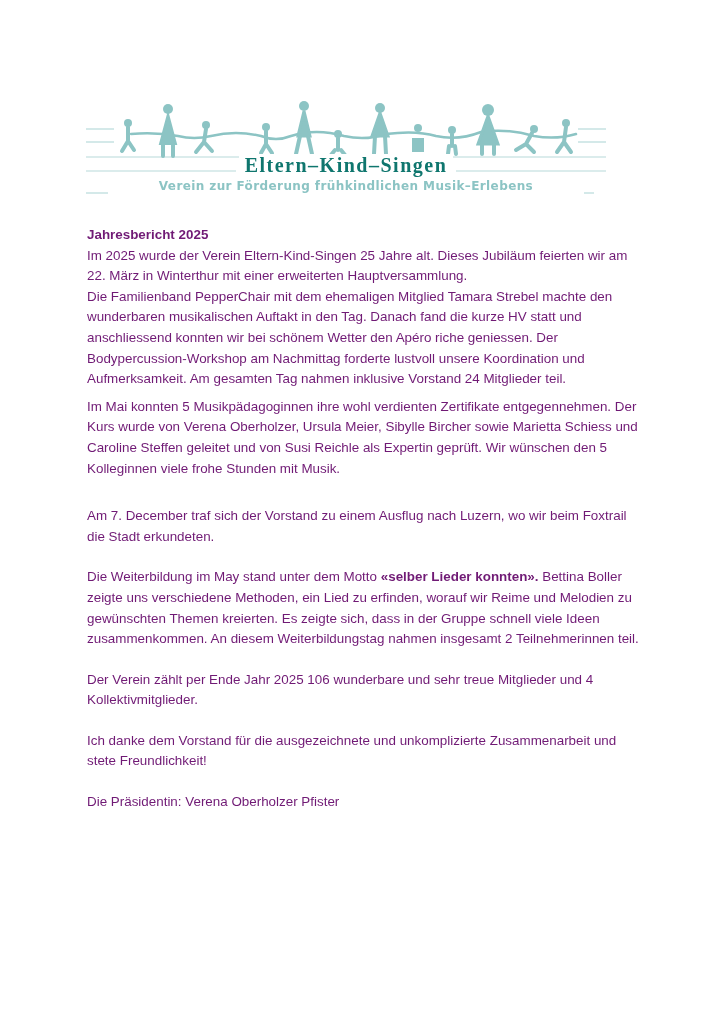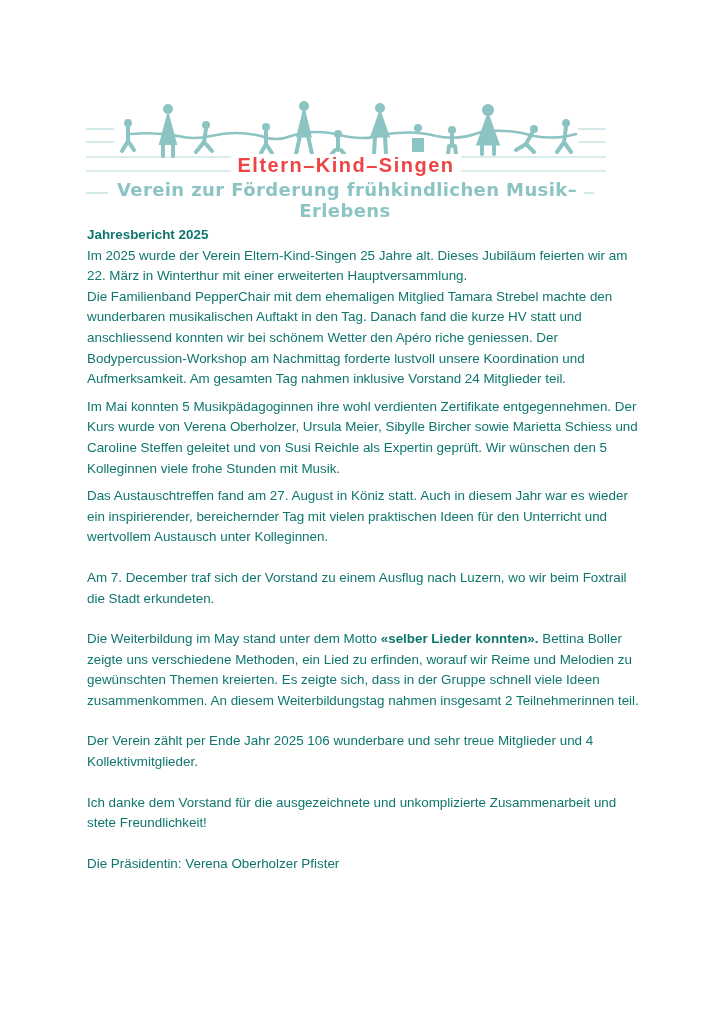--- a/index.html
+++ b/index.html
@@ -1,29 +1,29 @@
 <!DOCTYPE html>
 <html><head>
 <meta charset="utf-8">
 <style>
   html, body { margin: 0; padding: 0; background: #ffffff; }
   body { width: 724px; height: 1024px; position: relative; overflow: hidden;
          font-family: "Liberation Sans", sans-serif; color: #111; }
   .logo { position: absolute; left: 86px; top: 96px; width: 520px; height: 104px; }
   .logo svg { display: block; }
   .logo-title { position: absolute; left: 0; width: 520px; top: 58px; text-align: center;
-                font-family: Liberation Sans, sans-serif; font-weight: bold; font-size: 20px;
-                color: #ef4444; letter-spacing: 1.5px; }
+                font-family: Liberation Serif, serif; font-weight: bold; font-size: 20px;
+                color: #0f766e; letter-spacing: 1.5px; }
   .logo-title span { background: #fff; padding: 0 6px; }
   .logo-sub { position: absolute; left: 0; width: 520px; top: 83px; text-align: center;
-              font-family: "DejaVu Sans", sans-serif; font-weight: bold; font-size: 18px;
+              font-family: "DejaVu Sans", sans-serif; font-weight: bold; font-size: 12px;
               color: #8cc4c4; letter-spacing: 0.4px; }
   .logo-sub span { background: #fff; padding: 0 2px; }
   .doc { position: absolute; left: 87px; top: 225px; width: 560px;
-         font-family: "Liberation Sans", sans-serif; font-size: 13.4px; line-height: 20.6px; color: #0f766e; }
+         font-family: "Liberation Sans", sans-serif; font-size: 13.4px; line-height: 20.6px; color: #701a75; }
   .doc p { margin: 0; }
   .doc .title { font-weight: bold; }
   .gap-s { height: 7px; }
   .gap-l { height: 20px; }
   b { font-weight: bold; }
 </style>
 </head>
 <body>
 
 <div class="logo">
@@ -88,21 +88,20 @@
   <div class="logo-sub"><span>Verein zur Förderung frühkindlichen Musik–Erlebens</span></div>
 </div>
 
 <div class="doc">
   <p class="title">Jahresbericht 2025</p>
   <p>Im 2025 wurde der Verein Eltern-Kind-Singen 25 Jahre alt. Dieses Jubiläum feierten wir am 22. März in Winterthur mit einer erweiterten Hauptversammlung.</p>
   <p>Die Familienband PepperChair mit dem ehemaligen Mitglied Tamara Strebel machte den wunderbaren musikalischen Auftakt in den Tag. Danach fand die kurze HV statt und anschliessend konnten wir bei schönem Wetter den Apéro riche geniessen. Der Bodypercussion-Workshop am Nachmittag forderte lustvoll unsere Koordination und Aufmerksamkeit. Am gesamten Tag nahmen inklusive Vorstand 24 Mitglieder teil.</p>
   <div class="gap-s"></div>
   <p>Im Mai konnten 5 Musikpädagoginnen ihre wohl verdienten Zertifikate entgegennehmen. Der Kurs wurde von Verena Oberholzer, Ursula Meier, Sibylle Bircher sowie Marietta Schiess und Caroline Steffen geleitet und von Susi Reichle als Expertin geprüft. Wir wünschen den 5 Kolleginnen viele frohe Stunden mit Musik.</p>
   <div class="gap-s"></div>
-  <p>Das Austauschtreffen fand am 27. August in Köniz statt. Auch in diesem Jahr war es wieder ein inspirierender, bereichernder Tag mit vielen praktischen Ideen für den Unterricht und wertvollem Austausch unter Kolleginnen.</p>
   <div class="gap-l"></div>
   <p>Am 7. December traf sich der Vorstand zu einem Ausflug nach Luzern, wo wir beim Foxtrail die Stadt erkundeten.</p>
   <div class="gap-l"></div>
   <p><span>Die Weiterbildung im May stand unter dem Motto </span><b>«selber Lieder konnten».</b><span> Bettina Boller zeigte uns verschiedene Methoden, ein Lied zu erfinden, worauf wir Reime und Melodien zu gewünschten Themen kreierten. Es zeigte sich, dass in der Gruppe schnell viele Ideen zusammenkommen. An diesem Weiterbildungstag nahmen insgesamt 2 Teilnehmerinnen teil.</span></p>
   <div class="gap-l"></div>
   <p>Der Verein zählt per Ende Jahr 2025 106 wunderbare und sehr treue Mitglieder und 4 Kollektivmitglieder.</p>
   <div class="gap-l"></div>
   <p>Ich danke dem Vorstand für die ausgezeichnete und unkomplizierte Zusammenarbeit und stete Freundlichkeit!</p>
   <div class="gap-l"></div>
   <p>Die Präsidentin: Verena Oberholzer Pfister</p>

